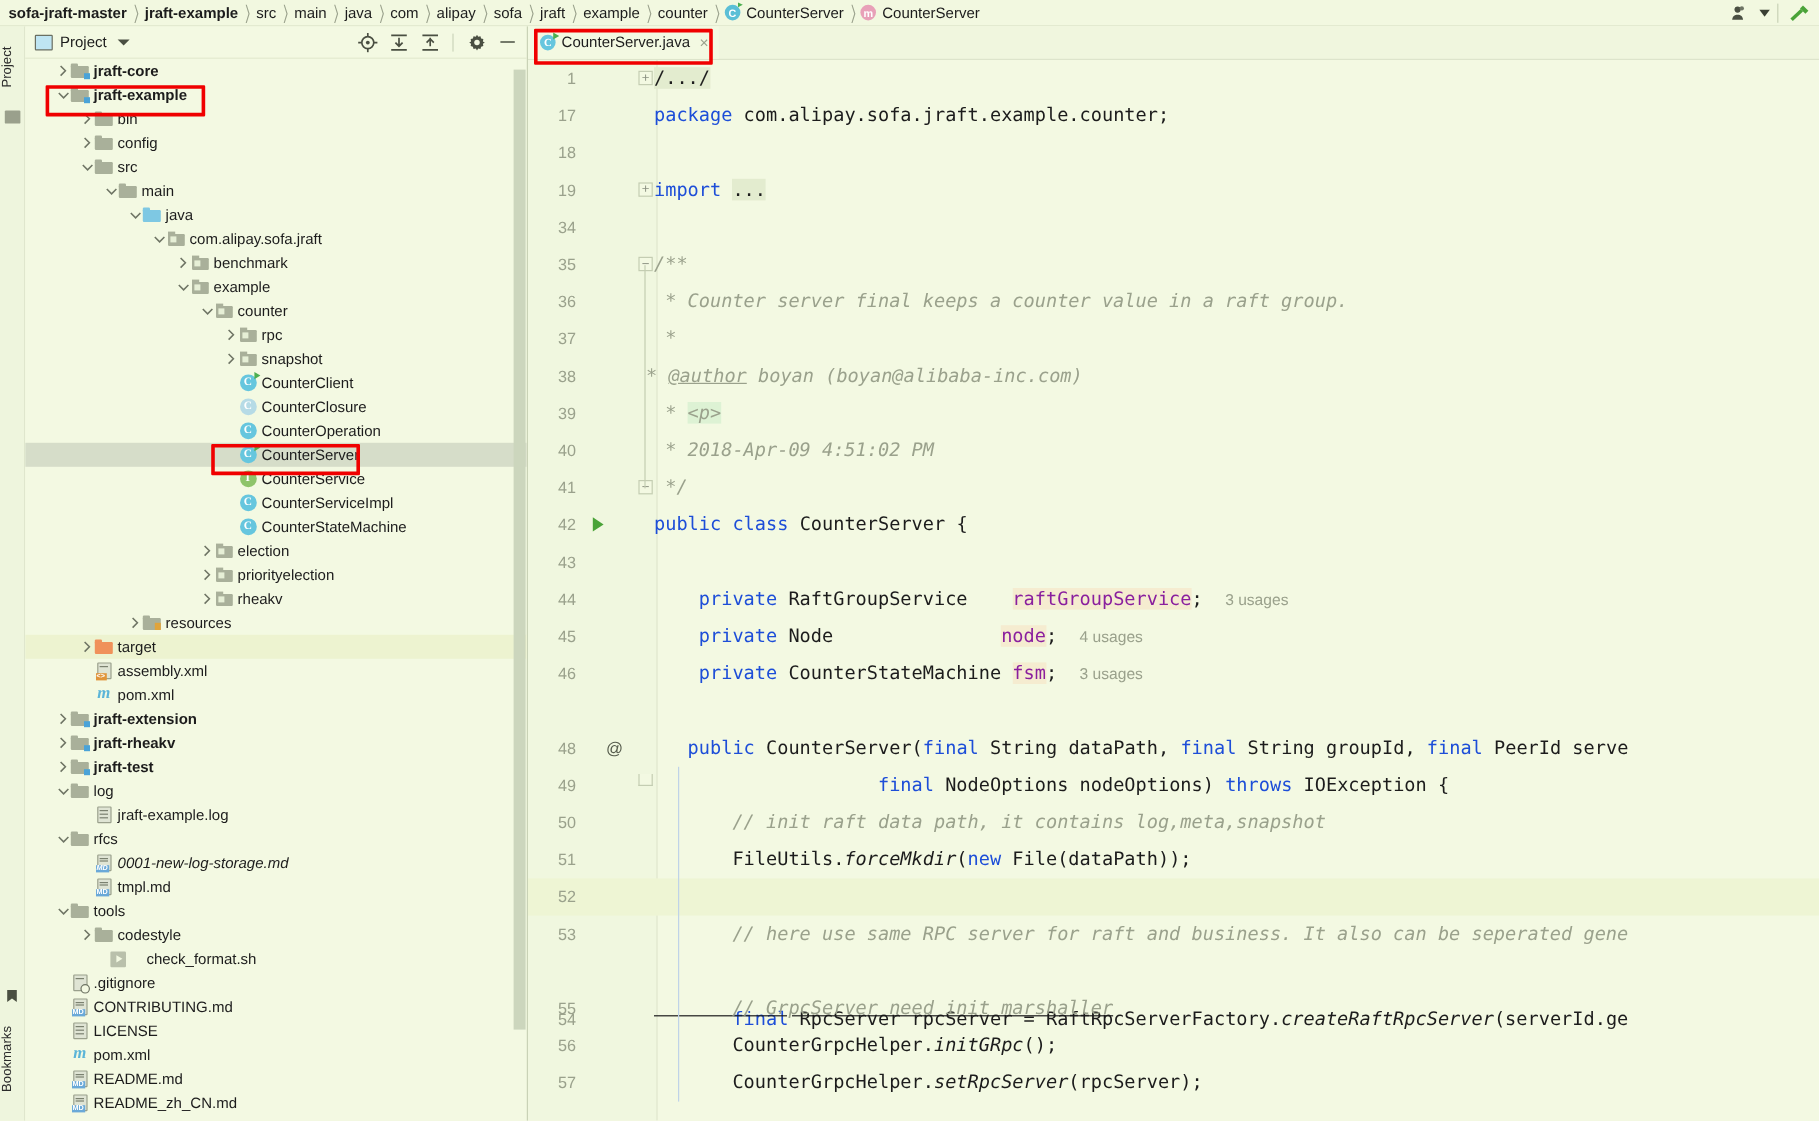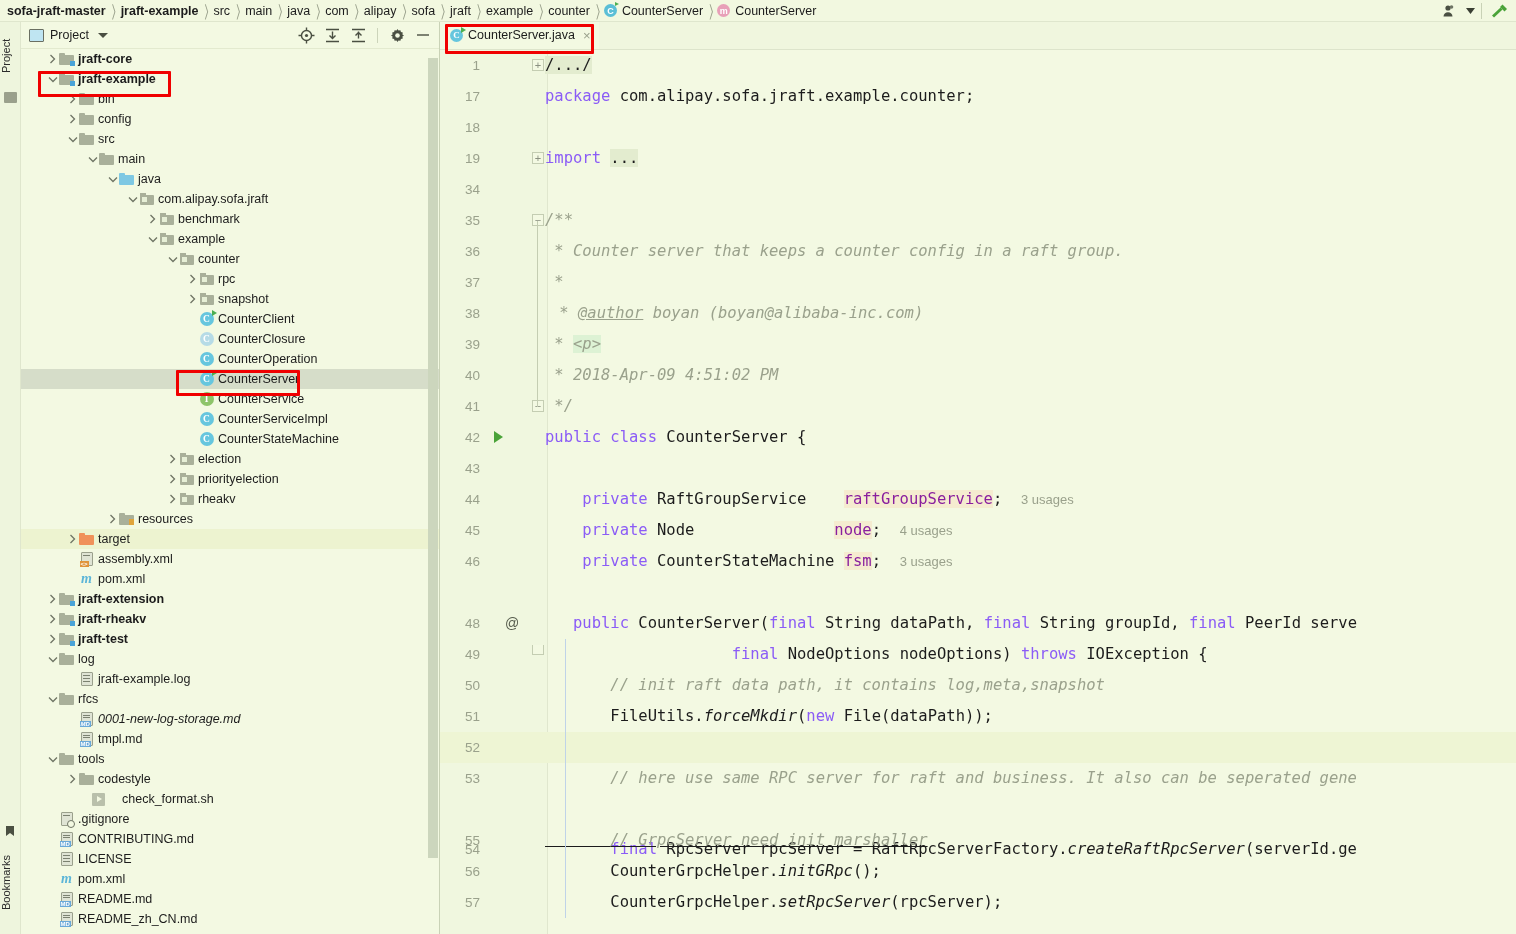--- a/index.html
+++ b/index.html
@@ -216,21 +216,21 @@
     position: absolute; left: 54px; top: 9px; width: 0; height: 0;
     border-left: 9px solid #4aa338; border-top: 6px solid transparent; border-bottom: 6px solid transparent;
   }
   .cline .atmark {
     position: absolute; left: 65px; top: 0; line-height: 31px;
     font-family: "Liberation Sans", sans-serif; font-size: 14px; color: #555b4c;
   }
   .vbar { position: absolute; left: 125px; width: 1px; background: #bfd3e8; }
 
   
-  .kw   { color: #8b5cf6; }
+  .kw   { color: #1d4ed8; }
   .fld  { color: #8a1f9e; background: #f5ecd0; }
   .cmt  { color: #9aa18c; font-style: italic; }
   .doc  { color: #9aa18c; font-style: italic; }
   .docu { color: #9aa18c; font-style: italic; text-decoration: underline; }
   .tag  { color: #9aa18c; font-style: italic; background: #ddf2d4; }
   .fold-text { background: #e3eccf; color: #1c1c1c; }
   .ital { font-style: italic; }
   .hint { font-family: "Liberation Sans", sans-serif; font-size: 13px; color: #9aa18c; }
   .clsname { color: #1c1c1c; }
   .ctor { color: #1c1c1c; }
@@ -938,23 +938,23 @@
     <div class="codearea">
       <div class="gutter"></div>
       <div class="gut-sep"></div>
       <div class="code-wrap" id="code">
           <div class="cline" style="top: 0px;"><span class="lnum">1</span><span class="foldmark">+</span><span class="txt" style="left: 105px;"><span class="fold-text">/.../</span></span></div>
           <div class="cline" style="top: 31px;"><span class="lnum">17</span><span class="txt" style="left: 105px;"><span class="kw">package</span> com.alipay.sofa.jraft.example.counter;</span></div>
           <div class="cline" style="top: 62px;"><span class="lnum">18</span><span class="txt" style="left: 105px;"></span></div>
           <div class="cline" style="top: 93px;"><span class="lnum">19</span><span class="foldmark">+</span><span class="txt" style="left: 105px;"><span class="kw">import</span> <span class="fold-text">...</span></span></div>
           <div class="cline" style="top: 124px;"><span class="lnum">34</span><span class="txt" style="left: 105px;"></span></div>
           <div class="cline" style="top: 155px;"><span class="lnum">35</span><span class="foldmark">−</span><span class="txt" style="left: 105px;"><span class="doc">/**</span></span></div>
-          <div class="cline" style="top: 186px;"><span class="lnum">36</span><span class="txt" style="left: 105px;"><span class="doc"> * Counter server that keeps a counter config in a raft group.</span></span></div>
+          <div class="cline" style="top: 186px;"><span class="lnum">36</span><span class="txt" style="left: 105px;"><span class="doc"> * Counter server final keeps a counter value in a raft group.</span></span></div>
           <div class="cline" style="top: 217px;"><span class="lnum">37</span><span class="txt" style="left: 105px;"><span class="doc"> *</span></span></div>
-          <div class="cline" style="top: 248px;"><span class="lnum">38</span><span class="txt" style="left: 110px; text-align: center;"><span class="doc"> * </span><span class="docu">@author</span><span class="doc"> boyan (boyan@alibaba-inc.com)</span></span></div>
+          <div class="cline" style="top: 248px;"><span class="lnum">38</span><span class="txt" style="left: 89px; text-align: center;"><span class="doc"> * </span><span class="docu">@author</span><span class="doc"> boyan (boyan@alibaba-inc.com)</span></span></div>
           <div class="cline" style="top: 279px;"><span class="lnum">39</span><span class="txt" style="left: 105px;"><span class="doc"> * </span><span class="tag">&lt;p&gt;</span></span></div>
           <div class="cline" style="top: 310px;"><span class="lnum">40</span><span class="txt" style="left: 105px;"><span class="doc"> * 2018-Apr-09 4:51:02 PM</span></span></div>
           <div class="cline" style="top: 341px;"><span class="lnum">41</span><span class="foldmark">−</span><span class="txt" style="left: 105px;"><span class="doc"> */</span></span></div>
           <div class="cline" style="top: 372px;"><span class="lnum">42</span><span class="runmark"></span><span class="txt" style="left: 105px;"><span class="kw">public</span> <span class="kw">class</span> <span class="clsname">CounterServer</span> {</span></div>
           <div class="cline" style="top: 403px;"><span class="lnum">43</span><span class="txt" style="left: 105px;"></span></div>
           <div class="cline" style="top: 434px;"><span class="lnum">44</span><span class="txt" style="left: 105px;">    <span class="kw">private</span> RaftGroupService    <span class="fld">raftGroupService</span>;  <span class="hint">3 usages</span></span></div>
           <div class="cline" style="top: 465px;"><span class="lnum">45</span><span class="txt" style="left: 105px;">    <span class="kw">private</span> Node               <span class="fld">node</span>;  <span class="hint">4 usages</span></span></div>
           <div class="cline" style="top: 496px;"><span class="lnum">46</span><span class="txt" style="left: 105px;">    <span class="kw">private</span> CounterStateMachine <span class="fld">fsm</span>;  <span class="hint">3 usages</span></span></div>
           <div class="cline" style="top: 558px;"><span class="lnum">48</span><span class="atmark">@</span><span class="txt" style="left: 105px;">   <span class="kw">public</span> <span class="ctor">CounterServer</span>(<span class="kw">final</span> String dataPath, <span class="kw">final</span> String groupId, <span class="kw">final</span> PeerId serve</span></div>
           <div class="cline" style="top: 589px;"><span class="lnum">49</span><span class="foldmark" style="left: 92px; top: 6px; height: 10px; border-top: none;"></span><span class="txt" style="left: 105px;">                    <span class="kw">final</span> NodeOptions nodeOptions) <span class="kw">throws</span> IOException {</span></div>

